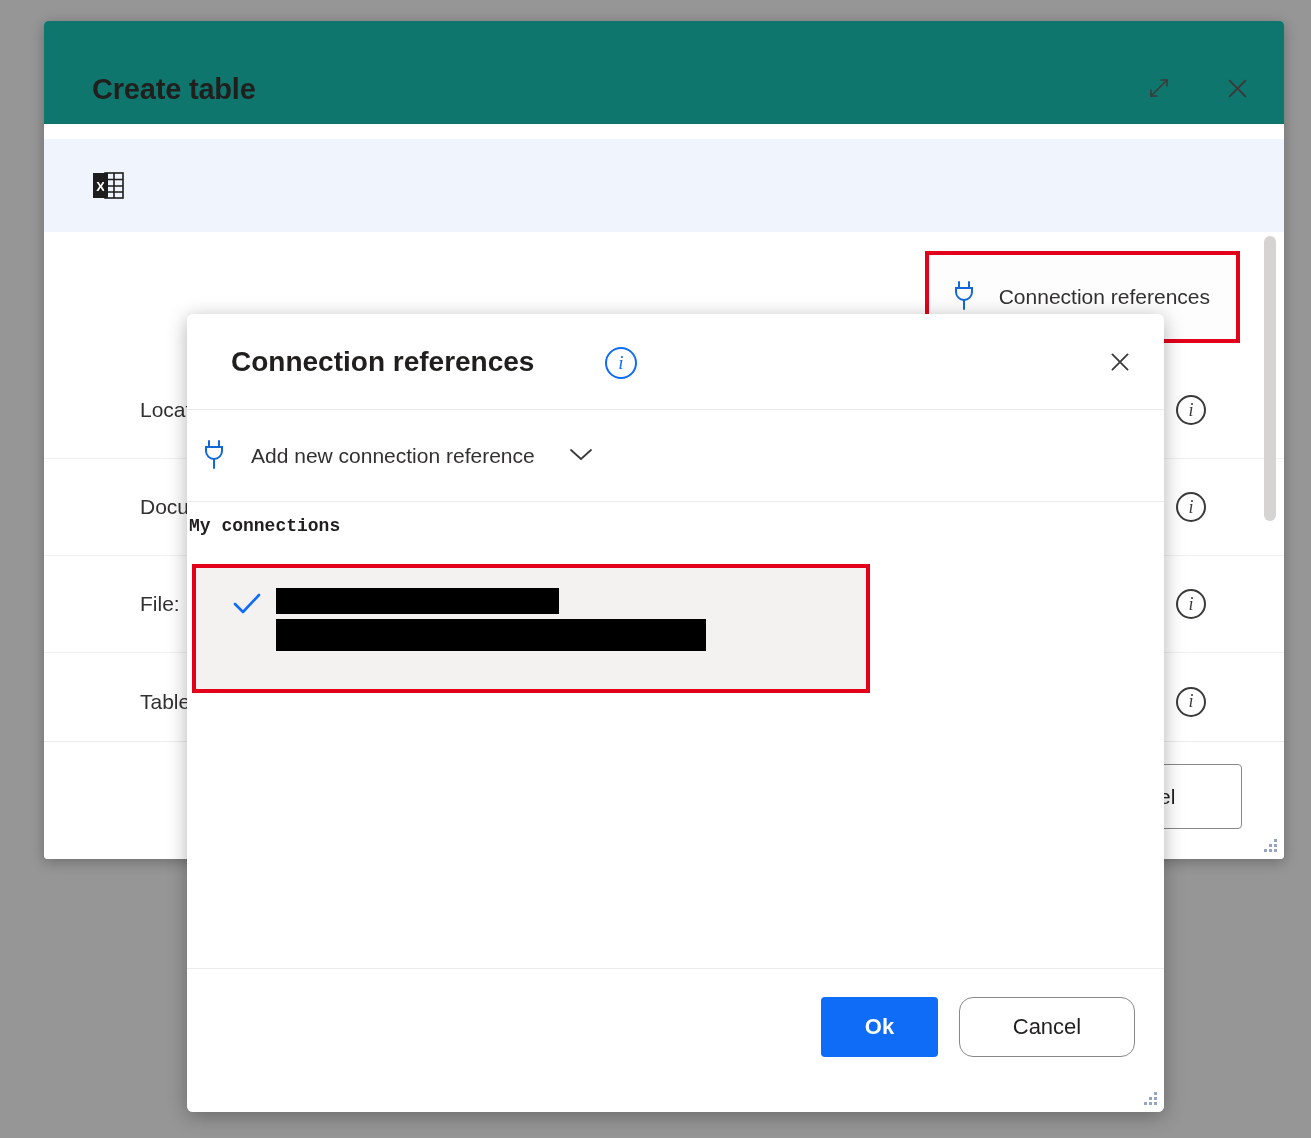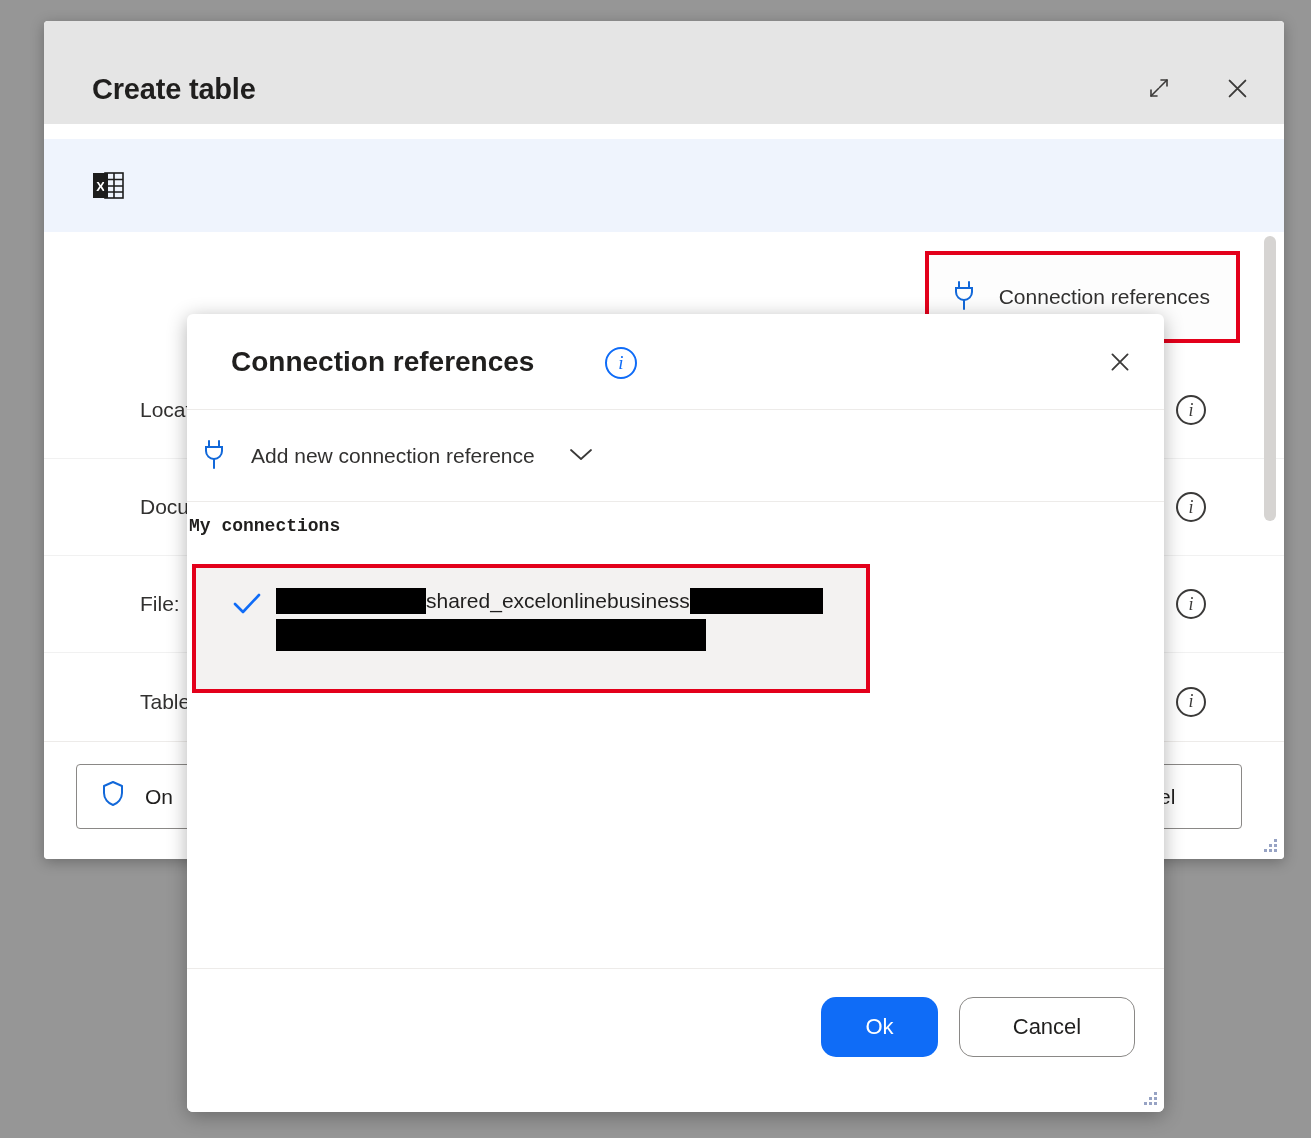--- a/index.html
+++ b/index.html
@@ -25,21 +25,21 @@
     height: 838px;
     background: #ffffff;
     border-radius: 4px;
     box-shadow: 0 3px 14px rgba(0,0,0,0.28);
     overflow: hidden;
   }
 
   .ct-titlebar {
     position: relative;
     height: 103px;
-    background: #e5e5e5;
+    background: #0f766e;
     display: flex;
     align-items: center;
   }
   .ct-title {
     position: absolute;
     left: 48px;
     top: 52px;
     font-size: 29px;
     font-weight: 600;
     color: #201f1e;
@@ -378,23 +378,23 @@
   }
   .btn-ok {
     position: absolute;
     right: 226px;
     top: 28px;
     width: 117px;
     height: 60px;
     background: #0f6cf7;
     color: #ffffff;
     font-size: 22px;
-    font-weight: 400;
+    font-weight: 700;
     border: none;
-    border-radius: 15px;
+    border-radius: 4px;
     cursor: pointer;
     font-family: "Liberation Sans", sans-serif;
   }
   .btn-cancel {
     position: absolute;
     right: 29px;
     top: 28px;
     width: 176px;
     height: 60px;
     background: #ffffff;
@@ -472,28 +472,20 @@
     </div>
 
     <div class="ct-field-row" style="top:421px; border-bottom:none;">
       <span class="ct-field-label">Table na</span>
       <span class="ct-field-info">i</span>
     </div>
 
   </div>
 
   <div class="ct-footer">
-    <div class="ct-footer-left-btn">
-      <span>
-        <svg width="24" height="28" viewBox="0 0 24 28" fill="none" stroke="#1268d9" stroke-width="2" stroke-linejoin="round">
-          <path d="M12 2 3 6v7c0 6 4.2 10.4 9 12 4.8-1.6 9-6 9-12V6l-9-4z"></path>
-        </svg>
-      </span>
-      <span>On</span>
-    </div>
     <div class="ct-footer-cancel">
       <span>cel</span>
     </div>
   </div>
 
   <div class="ct-scrollbar">
     <div class="ct-scroll-thumb"></div>
   </div>
 
   <div class="resize-grip">
@@ -543,21 +535,20 @@
 
   <div class="cr-conn-item">
     <span class="cr-check">
       <svg width="30" height="24" viewBox="0 0 30 24" fill="none" stroke="#0f6cf7" stroke-width="2.6" stroke-linecap="round" stroke-linejoin="round">
         <path d="M3 12l8 8L27 3"></path>
       </svg>
     </span>
     <div class="cr-conn-lines">
       <div class="cr-line">
         <span class="redact" style="width:150px;"></span>
-          <span>shared_excelonlinebusiness</span>
           <span class="redact" style="width:133px;"></span>
       </div>
       <div class="cr-line cr-line-3">
         <span class="cr-ghost-text">        g   p</span>
         <span class="redact" style="width:430px;"></span>
       </div>
     </div>
   </div>
 
   <div class="cr-footer">

